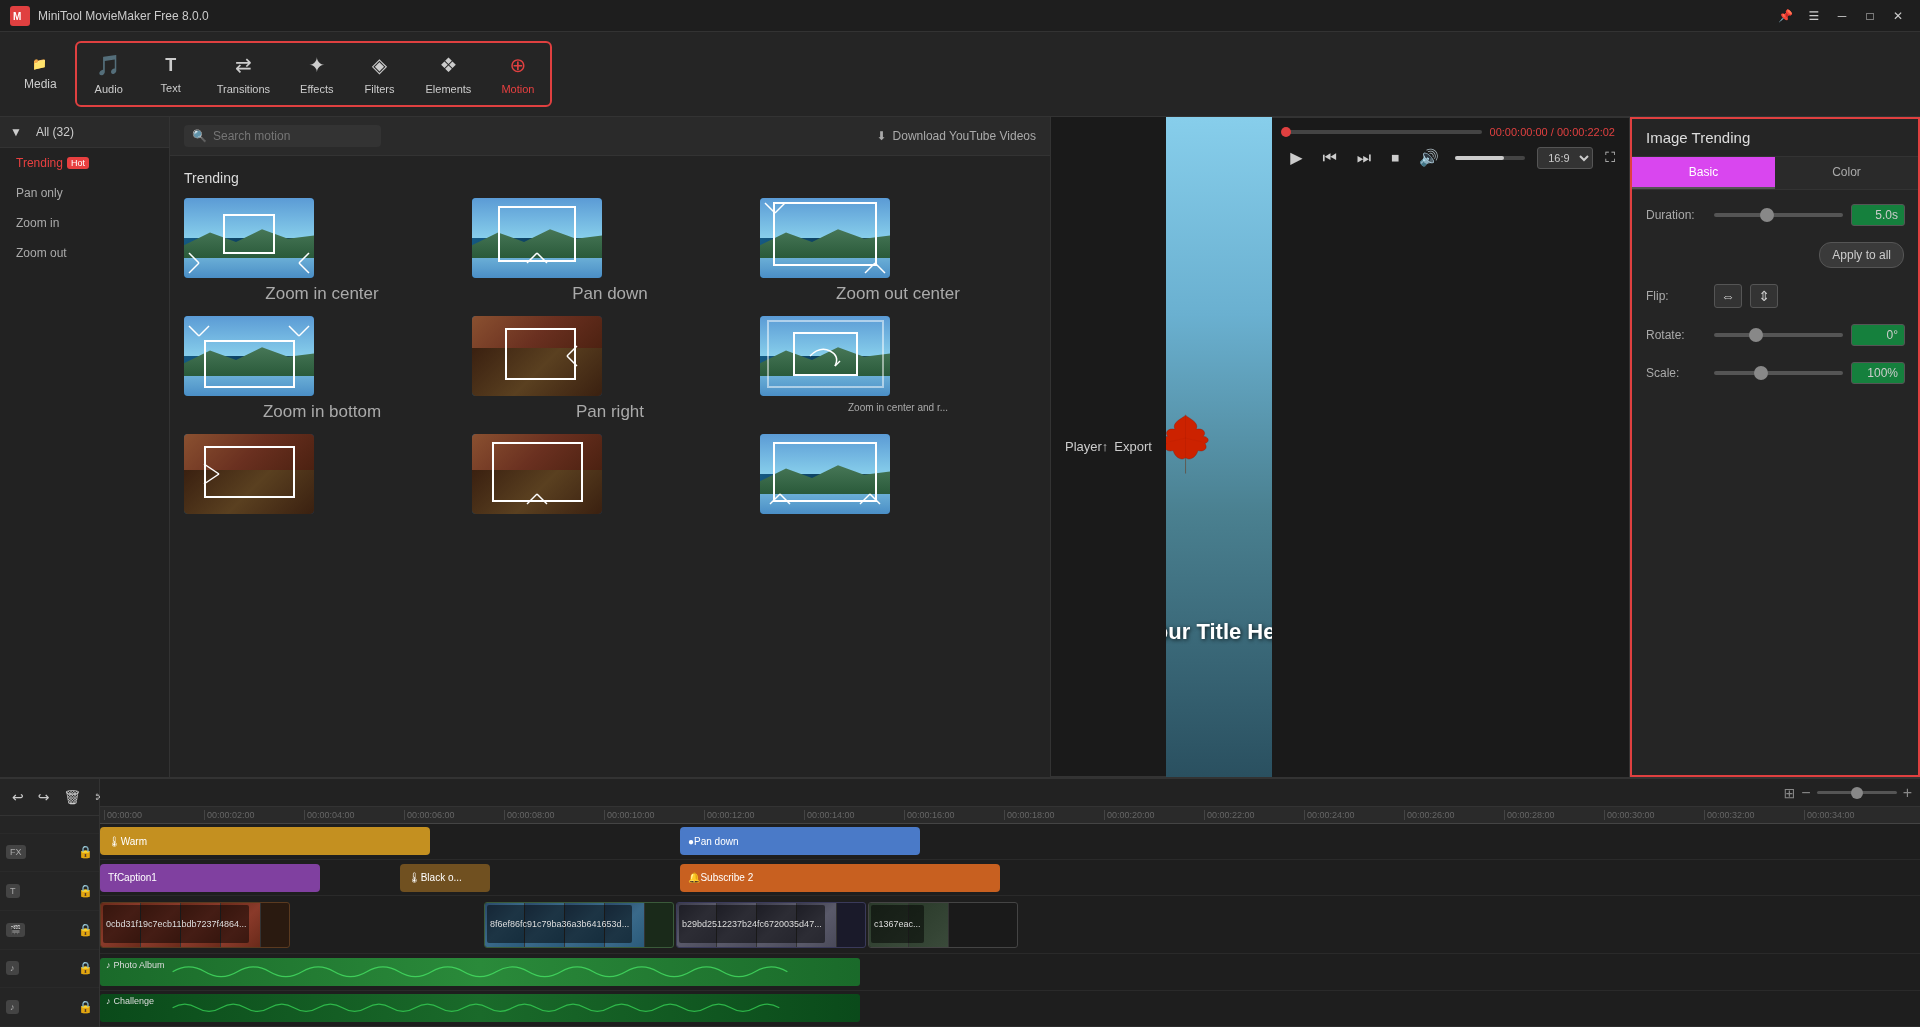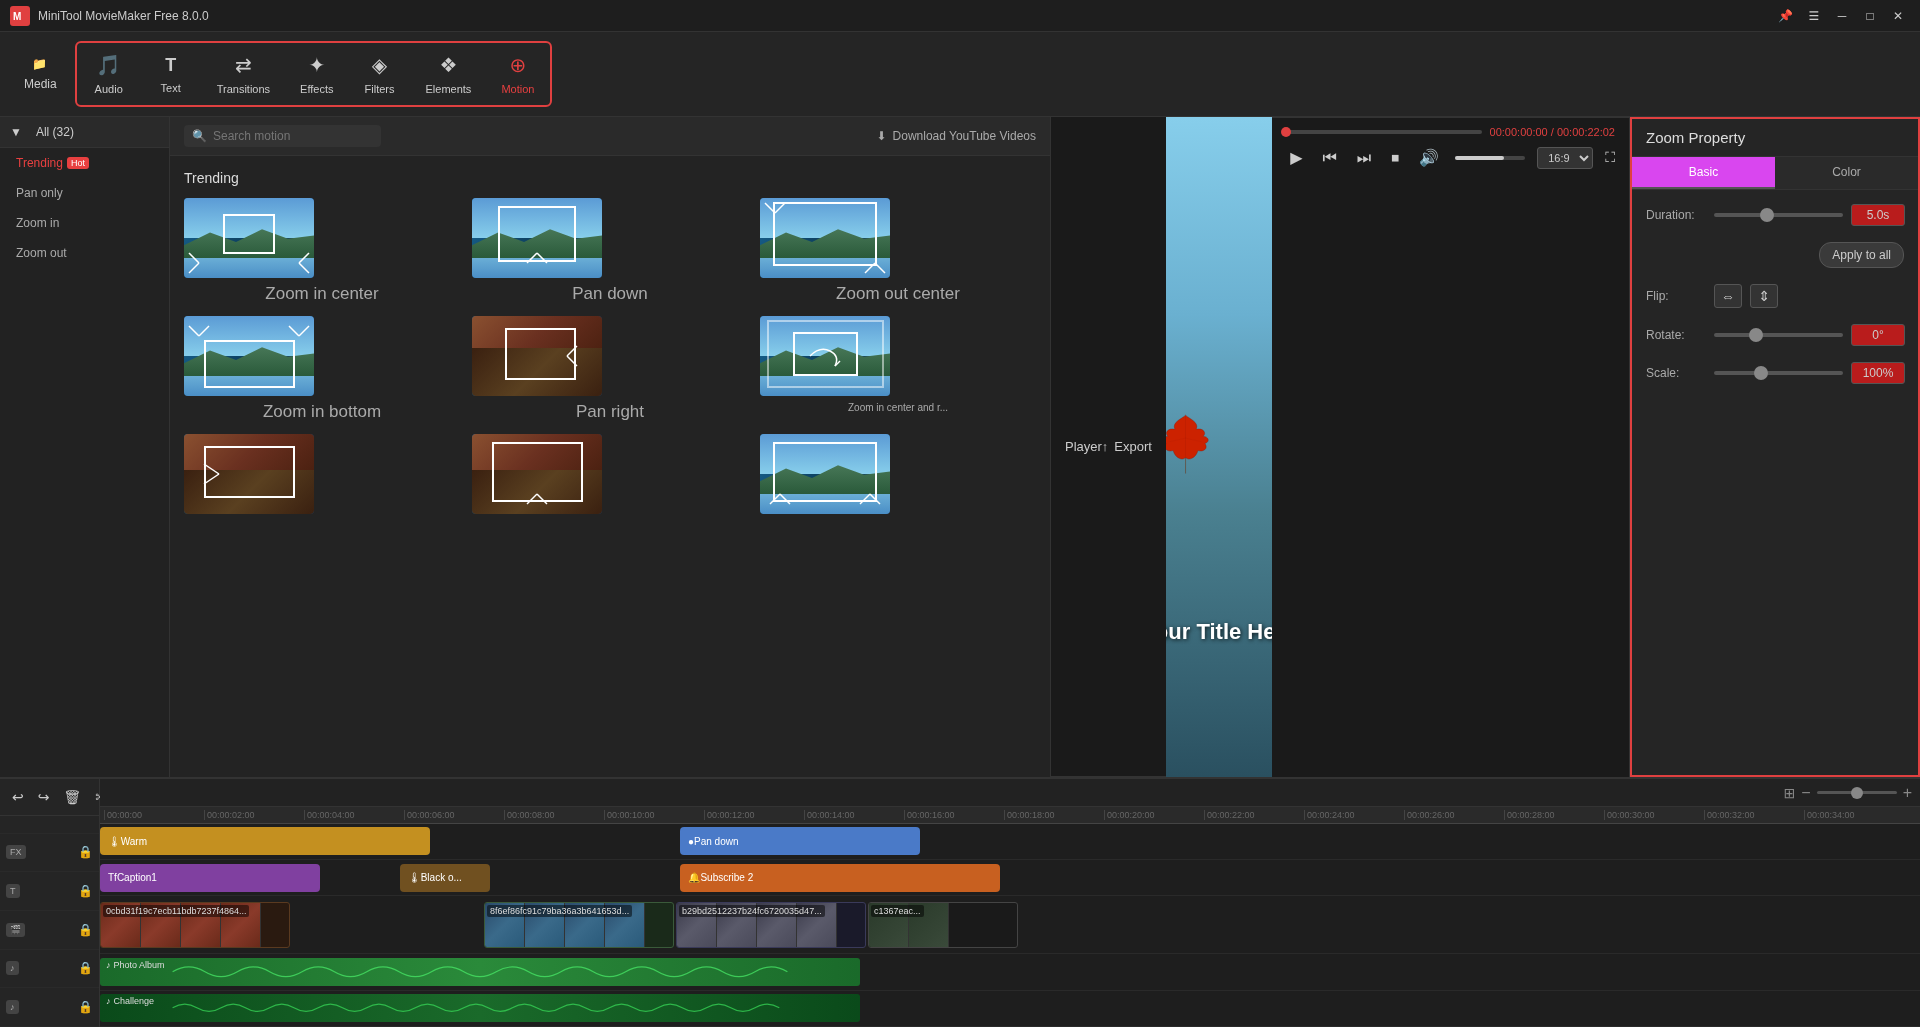--- a/index.html
+++ b/index.html
@@ -77,21 +77,21 @@
     .property-panel { width: 290px; background: #252525; border: 2px solid #e04040; overflow-y: auto; }
     .property-panel-title { padding: 10px 14px; font-size: 15px; color: #ddd; border-bottom: 1px solid #333; font-weight: 500; }
     .property-tabs { display: flex; border-bottom: 1px solid #333; }
     .property-tab { flex: 1; padding: 8px; text-align: center; cursor: pointer; font-size: 12px; color: #aaa; background: #2a2a2a; }
     .property-tab.active { background: #d946ef; color: #fff; border-bottom: 2px solid #555; }
     .property-body { padding: 14px; }
     .property-row { display: flex; align-items: center; margin-bottom: 16px; gap: 8px; }
     .property-label { font-size: 12px; color: #aaa; min-width: 60px; }
     .property-slider { flex: 1; -webkit-appearance: none; height: 4px; background: #555; border-radius: 2px; outline: none; cursor: pointer; }
     .property-slider::-webkit-slider-thumb { -webkit-appearance: none; width: 14px; height: 14px; border-radius: 50%; background: #888; cursor: pointer; }
-    .property-value { background: #b91c1c; border: 1px solid #555; color: #ccc; font-size: 12px; padding: 3px 6px; border-radius: 3px; min-width: 54px; text-align: center; }
+    .property-value { background: #15803d; border: 1px solid #555; color: #ccc; font-size: 12px; padding: 3px 6px; border-radius: 3px; min-width: 54px; text-align: right; }
     .apply-btn { background: #3a3a3a; border: 1px solid #555; color: #ccc; padding: 5px 12px; border-radius: 12px; cursor: pointer; font-size: 12px; margin-left: auto; }
     .flip-btns { display: flex; gap: 8px; }
     .flip-btn { background: #333; border: 1px solid #555; color: #ccc; width: 28px; height: 24px; border-radius: 3px; cursor: pointer; font-size: 14px; display: flex; align-items: center; justify-content: center; }
     .apply-row { display: flex; justify-content: flex-end; margin-bottom: 16px; }
 
     
     .timeline-section { height: 250px; background: #1e1e1e; border-top: 2px solid #333; display: flex; }
     .timeline-controls { width: 100px; background: #252525; border-right: 1px solid #333; display: flex; flex-direction: column; }
     .timeline-toolbar { display: flex; align-items: center; padding: 6px 8px; gap: 6px; border-bottom: 1px solid #333; }
     .tl-btn { background: transparent; border: none; color: #ccc; cursor: pointer; font-size: 14px; padding: 4px; }
@@ -106,21 +106,21 @@
     .clip-caption { background: #8040a0; color: #fff; }
     .clip-blackout { background: #705020; color: #fff; }
     .clip-subscribe { background: #c86020; color: #fff; }
     .video-clip { position: absolute; height: 80%; top: 10%; border-radius: 3px; overflow: hidden; cursor: pointer; display: flex; align-items: center; }
     .video-strip { height: 100%; display: flex; }
     .video-frame { width: 40px; height: 100%; background: linear-gradient(135deg, #2a4a2a 0%, #3a6a3a 50%, #2a4a2a 100%); border-right: 1px solid #333; flex-shrink: 0; }
     .video-frame.red-leaf { background: linear-gradient(135deg, #6a2a1a 0%, #8a3a2a 50%, #6a2a1a 100%); }
     .video-frame.flower { background: linear-gradient(135deg, #8a3030 0%, #6a4020 50%, #4a6030 100%); }
     .video-frame.blue { background: linear-gradient(135deg, #2a4a6a 0%, #3a6a8a 50%, #2a5a7a 100%); }
     .video-frame.city { background: linear-gradient(135deg, #3a3a4a 0%, #5a5a6a 50%, #4a4a5a 100%); }
-    .video-clip-label { position: absolute; top: 2px; left: 2px; font-size: 9px; color: #ddd; background: rgba(0,0,0,0.5); padding: 1px 3px; border-radius: 2px; white-space: nowrap; overflow: hidden; text-overflow: ellipsis; max-width: 160px; }
+    .video-clip-label { position: absolute; top: 2px; left: 2px; font-size: 9px; color: #ddd; background: rgba(0,0,0,0.5); padding: 14px 3px; border-radius: 2px; white-space: nowrap; overflow: hidden; text-overflow: ellipsis; max-width: 160px; }
     .audio-clip { position: absolute; height: 80%; top: 10%; border-radius: 3px; background: linear-gradient(to right, #1a6a2a, #2a8a3a, #1a6a2a); cursor: pointer; overflow: hidden; }
     .audio-waveform { width: 100%; height: 100%; opacity: 0.7; }
     .audio-label { position: absolute; top: 2px; left: 6px; font-size: 9px; color: #ddd; display: flex; align-items: center; gap: 3px; }
     .tsl-row { height: 44px; display: flex; align-items: center; padding: 0 6px; gap: 4px; border-bottom: 1px solid #2a2a2a; }
     .zoom-minus { font-size: 16px; color: #888; cursor: pointer; background: transparent; border: none; }
     .zoom-slider { width: 80px; -webkit-appearance: none; height: 3px; background: #555; border-radius: 2px; }
     .zoom-slider::-webkit-slider-thumb { -webkit-appearance: none; width: 12px; height: 12px; border-radius: 50%; background: #888; cursor: pointer; }
     .zoom-plus { font-size: 16px; color: #888; cursor: pointer; background: transparent; border: none; }
 
     
@@ -437,21 +437,21 @@
           <option>9:16</option>
           <option>1:1</option>
           <option>4:3</option>
         </select>
         <button class="fullscreen-btn">⛶</button>
       </div>
     </div>
   </div>
 
   <div class="property-panel">
-    <div class="property-panel-title">Zoom Property</div>
+    <div class="property-panel-title">Image Trending</div>
     <div class="property-tabs">
       <div class="property-tab active">Basic</div>
       <div class="property-tab">Color</div>
     </div>
     <div class="property-body">
 
       <div class="property-row">
         <span class="property-label">Duration:</span>
         <input type="range" class="property-slider" value="40" min="0" max="100" style="flex: 1 1 0%;">
         <div class="property-value">5.0s</div>

